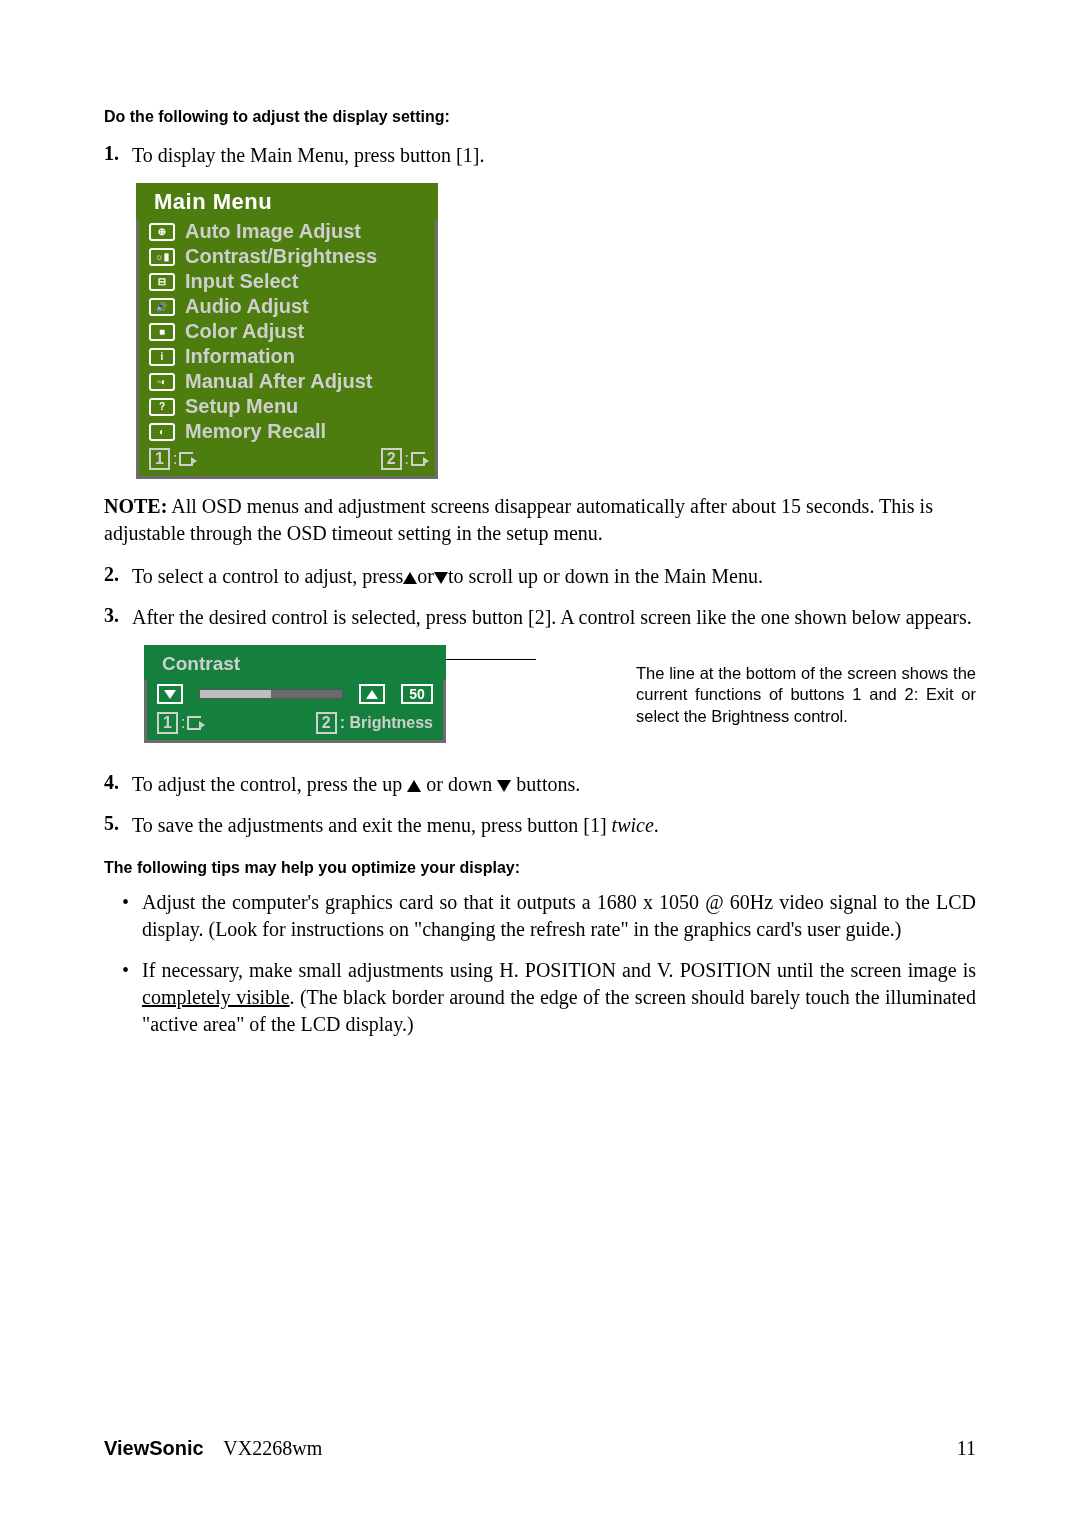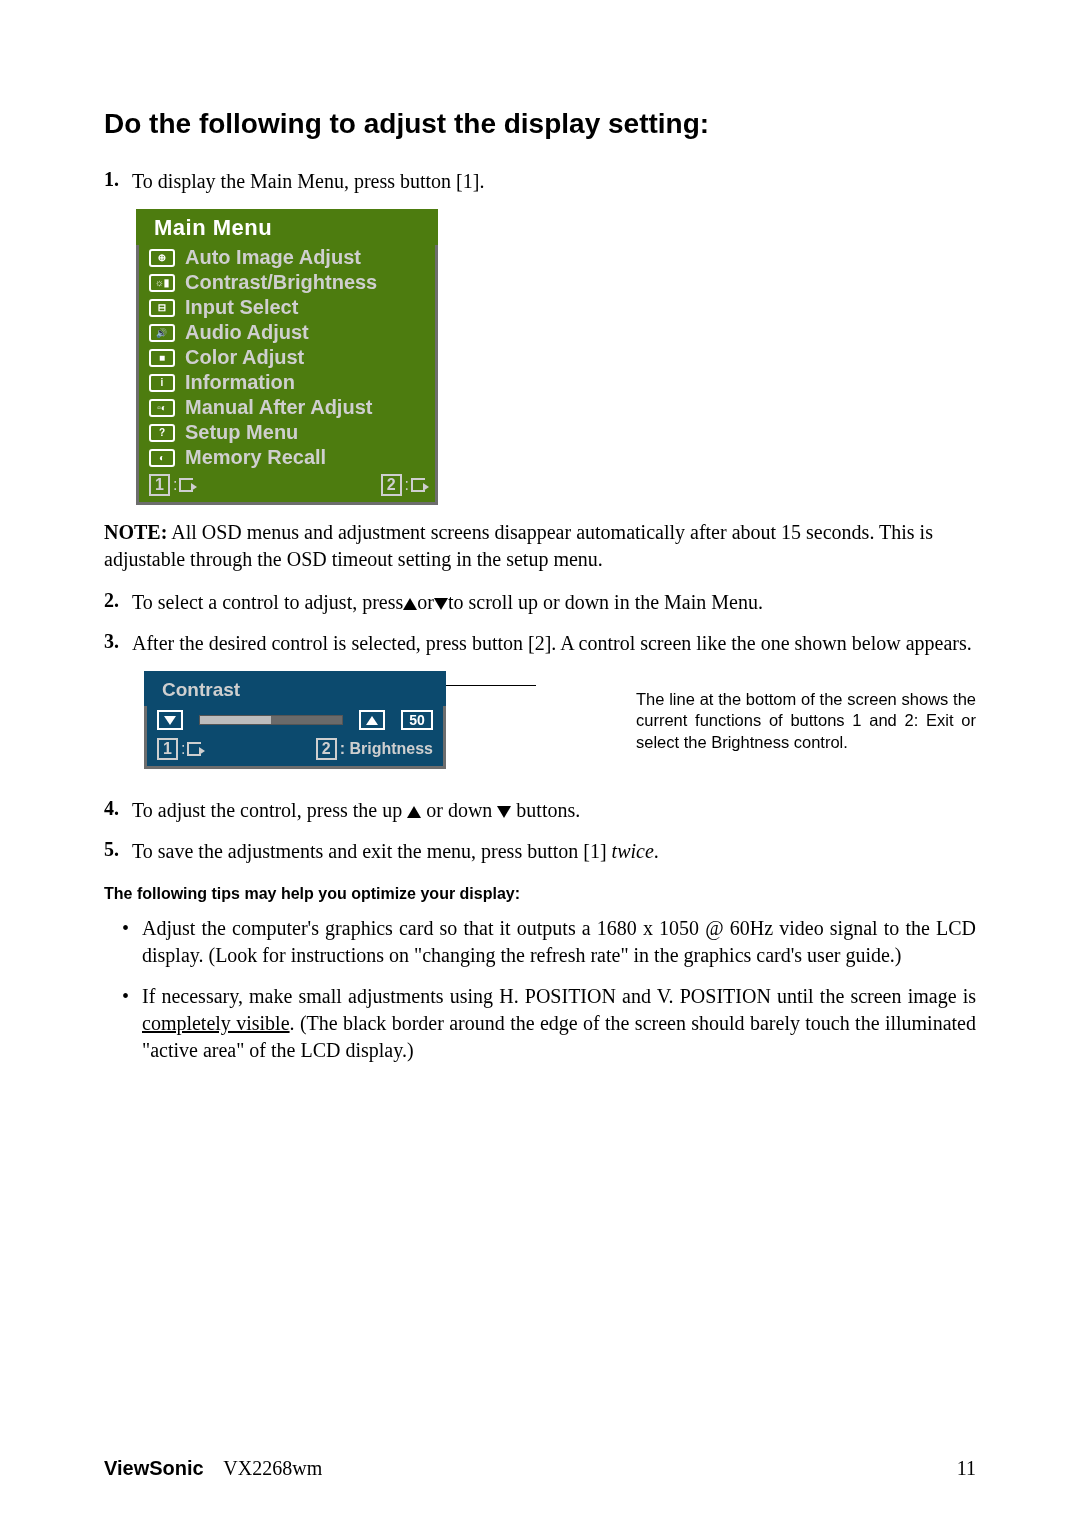--- a/index.html
+++ b/index.html
@@ -8,22 +8,22 @@
       background: #fff;
       color: #000;
       width: 1080px;
       height: 1528px;
       padding: 108px 104px 40px 104px;
       position: relative;
     }
     .bold-heading {
       font-family: Arial, Helvetica, sans-serif;
       font-weight: bold;
-      font-size: 28px;
-      margin-bottom: 28px;
+      font-size: 16px;
+      margin-bottom: 16px;
     }
     .numbered-item {
       display: flex;
       margin-bottom: 14px;
       font-size: 20px;
     }
     .numbered-item .num {
       font-weight: bold;
       width: 28px;
       flex-shrink: 0;
@@ -148,21 +148,21 @@
     
     .contrast-row {
       display: flex;
       align-items: flex-start;
       margin-left: 40px;
       margin-bottom: 28px;
       margin-top: 10px;
     }
     .osd-contrast {
       width: 302px;
-      background: #0c4a6e;
+      background: #15803d;
     }
     .contrast-title {
       font-family: Arial, Helvetica, sans-serif;
       font-size: 19px;
       font-weight: bold;
       color: #cfcfcf;
       padding: 8px 18px 5px;
     }
     .slider-area {
       display:flex;
@@ -240,21 +240,21 @@
       width:20px;flex-shrink:0;
     }
     .bullet-item .btxt{
       flex:1;
       text-align: justify;
     }
     .underline{text-decoration:underline;}
 
     .footer-bar{
       position:absolute;
-      bottom:48px;
+      bottom:68px;
       left:104px;
       right:104px;
       display:flex;
       justify-content:space-between;
       font-size:20px;
     }
     .footer-left .brand{
       font-family:Arial,Helvetica,sans-serif;
       font-weight:bold;
     }

